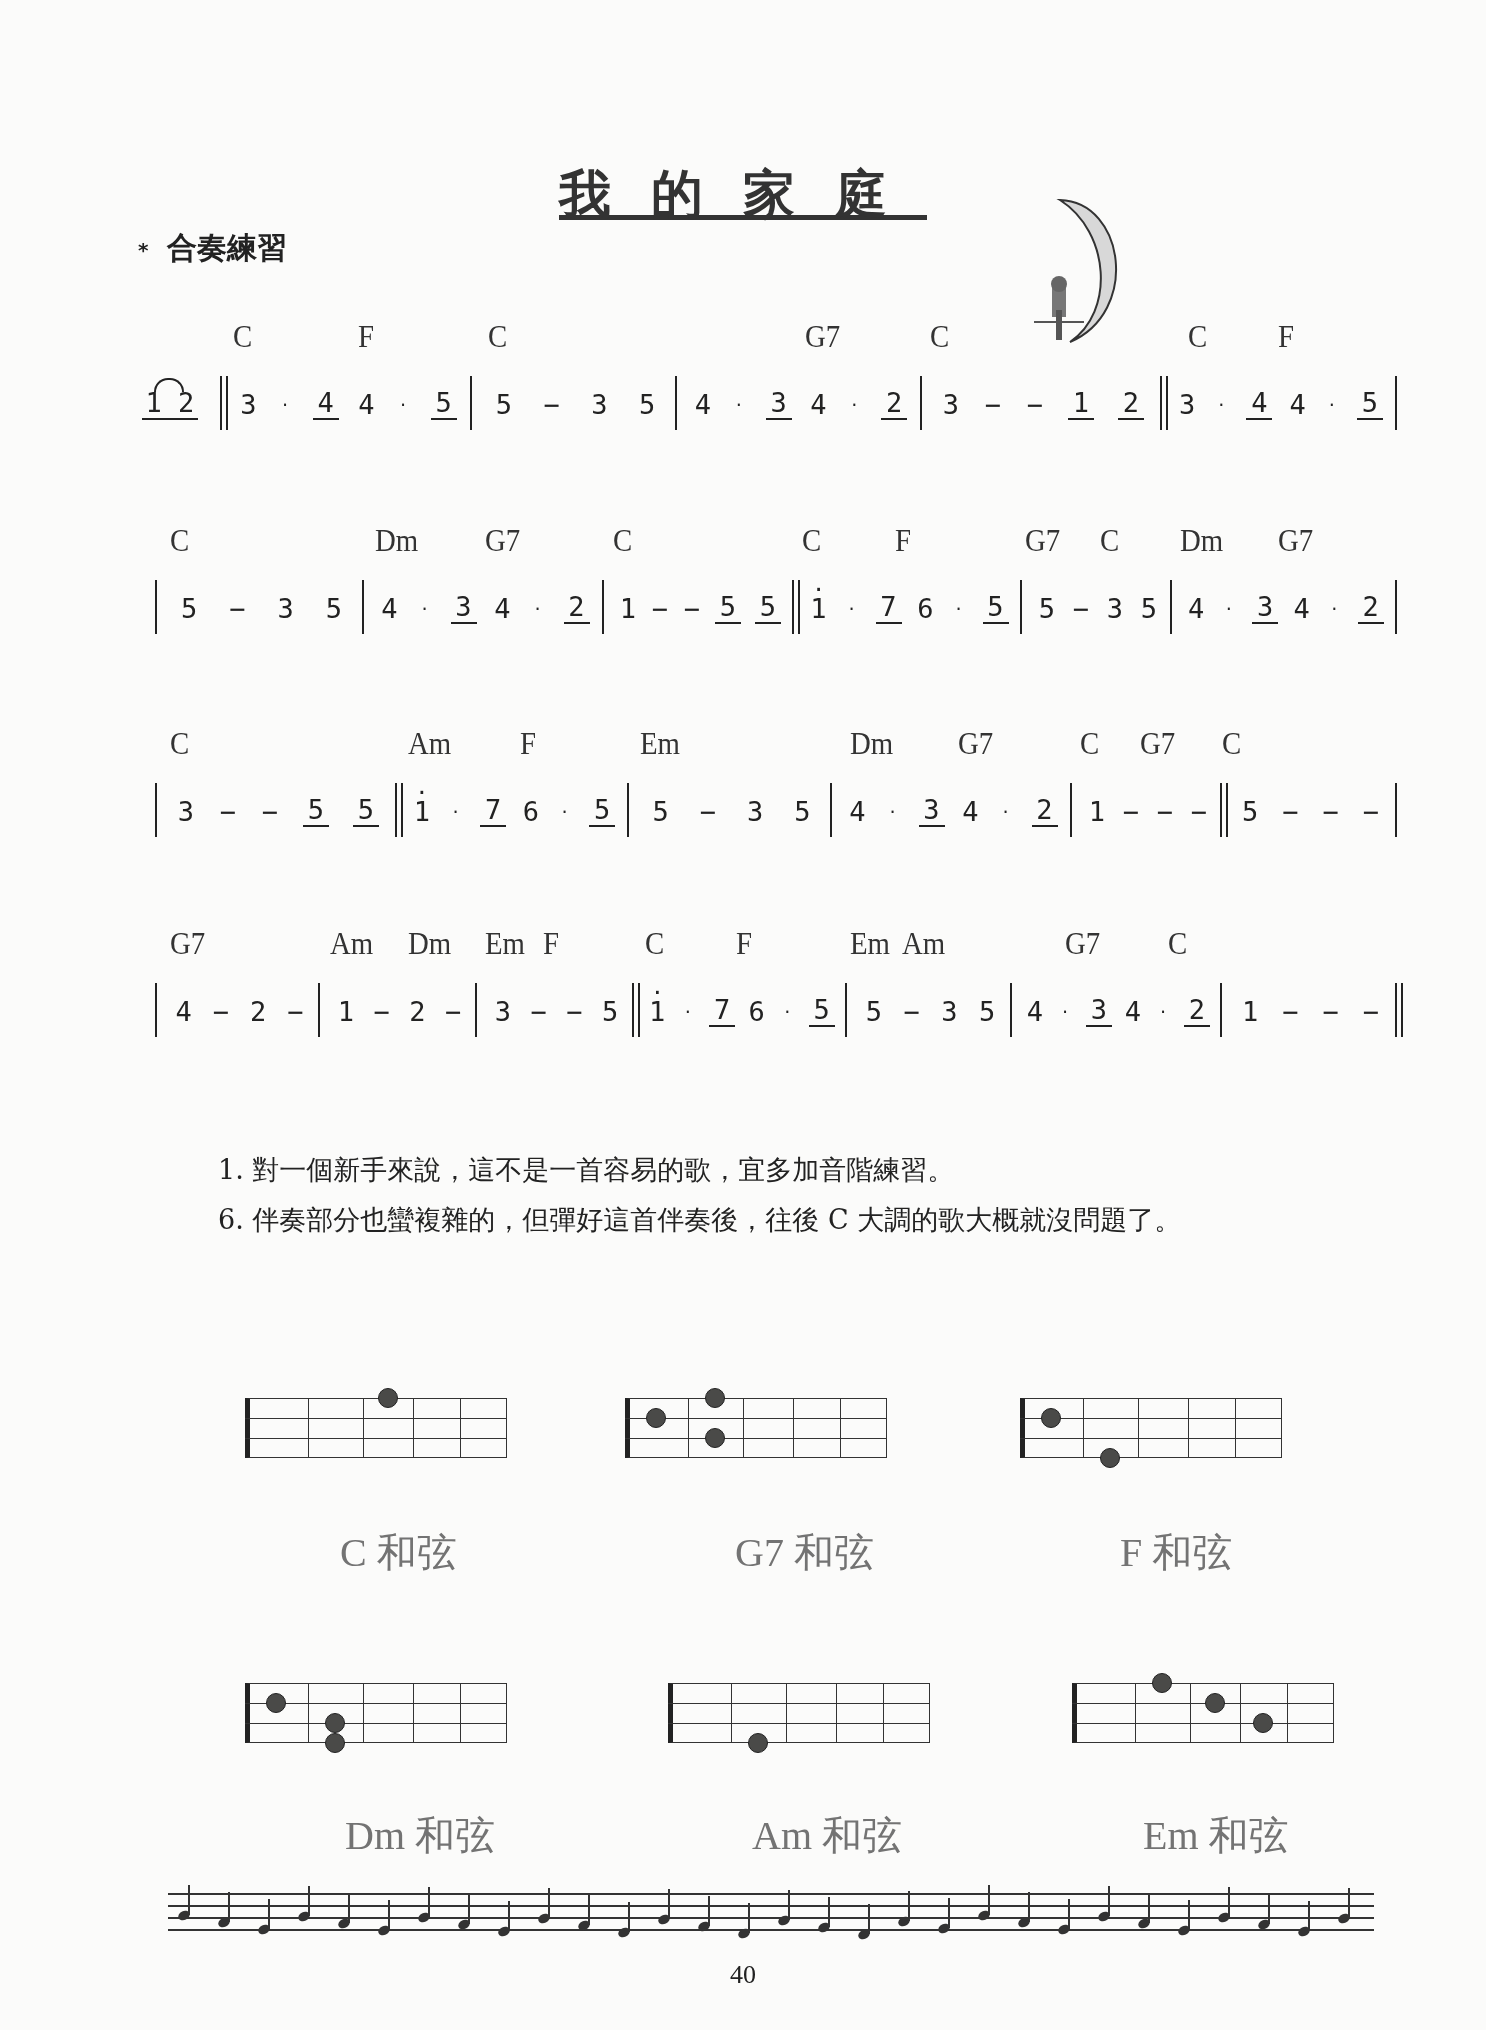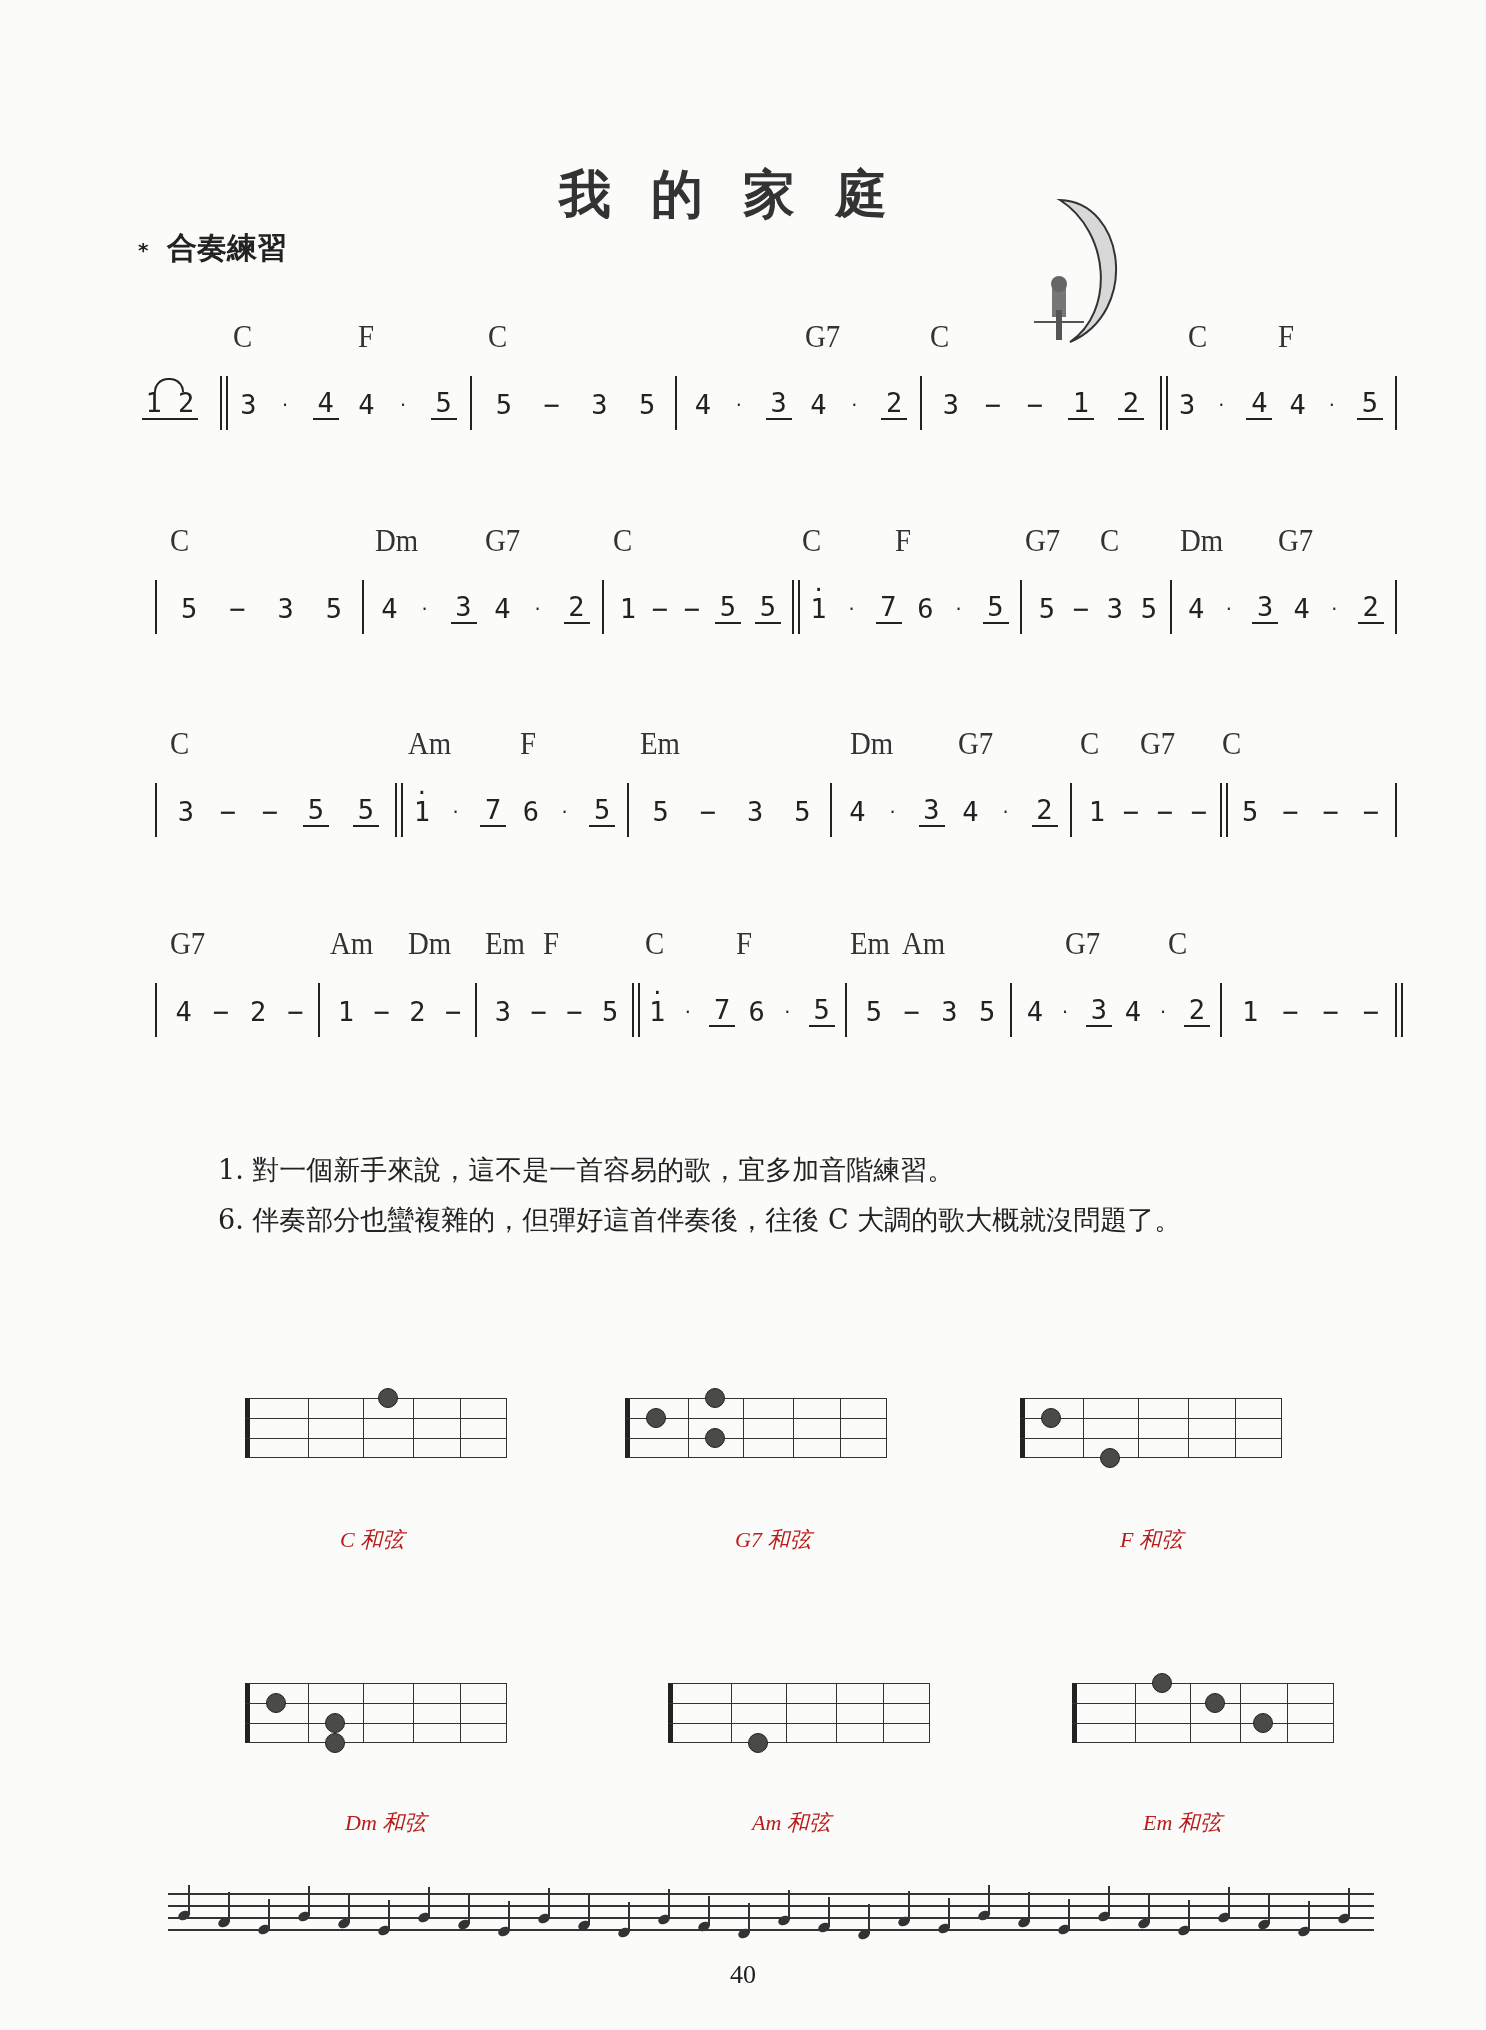--- a/index.html
+++ b/index.html
@@ -6,20 +6,21 @@
   body {
     width: 1486px; height: 2030px; position: relative; overflow: hidden;
     background: #fbfbfa; color: #222;
     font-family: "DejaVu Sans", sans-serif;
   }
   .abs { position: absolute; }
   .title {
     left: 0; width: 1486px; top: 160px; text-align: center;
     font-size: 52px; letter-spacing: 40px; font-weight: bold; color: #333;
     font-family: "DejaVu Sans", sans-serif;
+    text-decoration: underline;
   }
   .subtitle { left: 138px; top: 228px; font-size: 30px; font-weight: bold; color: #222; }
   .subtitle .star { font-size: 20px; margin-right: 8px; vertical-align: middle; }
   .moon { left: 1030px; top: 192px; width: 110px; height: 160px; }
 
   .row { position: absolute; left: 140px; width: 1260px; height: 130px; }
   .chord {
     position: absolute; top: 0; font-family: "Liberation Serif", serif;
     font-size: 32px; color: #333; transform: scaleX(0.9); transform-origin: left;
   }
@@ -42,21 +43,21 @@
 
   .tips { left: 218px; top: 1145px; font-family: "DejaVu Serif", serif; font-size: 27px; line-height: 50px; color: #222; }
 
   .diagram { position: absolute; width: 262px; height: 60px; }
   .diagram .grid { position: absolute; left: 0; top: 0; width: 100%; height: 100%;
                    border: 1.5px solid #333; border-left: 5px solid #222; box-sizing: border-box; }
   .diagram .hl { position: absolute; left: 0; width: 100%; height: 0; border-top: 1.5px solid #333; }
   .diagram .vl { position: absolute; top: 0; height: 100%; width: 0; border-left: 1.5px solid #333; }
   .diagram .fdot { position: absolute; width: 18px; height: 18px; border-radius: 50%;
                    background: #4a4a48; border: 1px solid #222; transform: translate(-50%, -50%); }
-  .dlabel { position: absolute; font-family: "Liberation Serif", serif; font-size: 22px; color: #b91c1c; font-style: italic; }
+  .dlabel { position: absolute; font-family: "Liberation Serif", serif; font-size: 40px; color: #737373; }
 
   .staff { left: 168px; top: 1893px; width: 1206px; height: 46px; }
   .staff .line { position: absolute; left: 0; width: 100%; height: 0; border-top: 2px solid #333; }
   .staff .nt { position: absolute; width: 12px; height: 9px; background: #333; border-radius: 50%; transform: rotate(-25deg); }
   .staff .stem { position: absolute; width: 2px; background: #333; }
   .pagenum { left: 0; width: 1486px; top: 1960px; text-align: center;
              font-family: "Liberation Serif", serif; font-size: 26px; color: #222; }
 </style>
 </head>
 <body>

